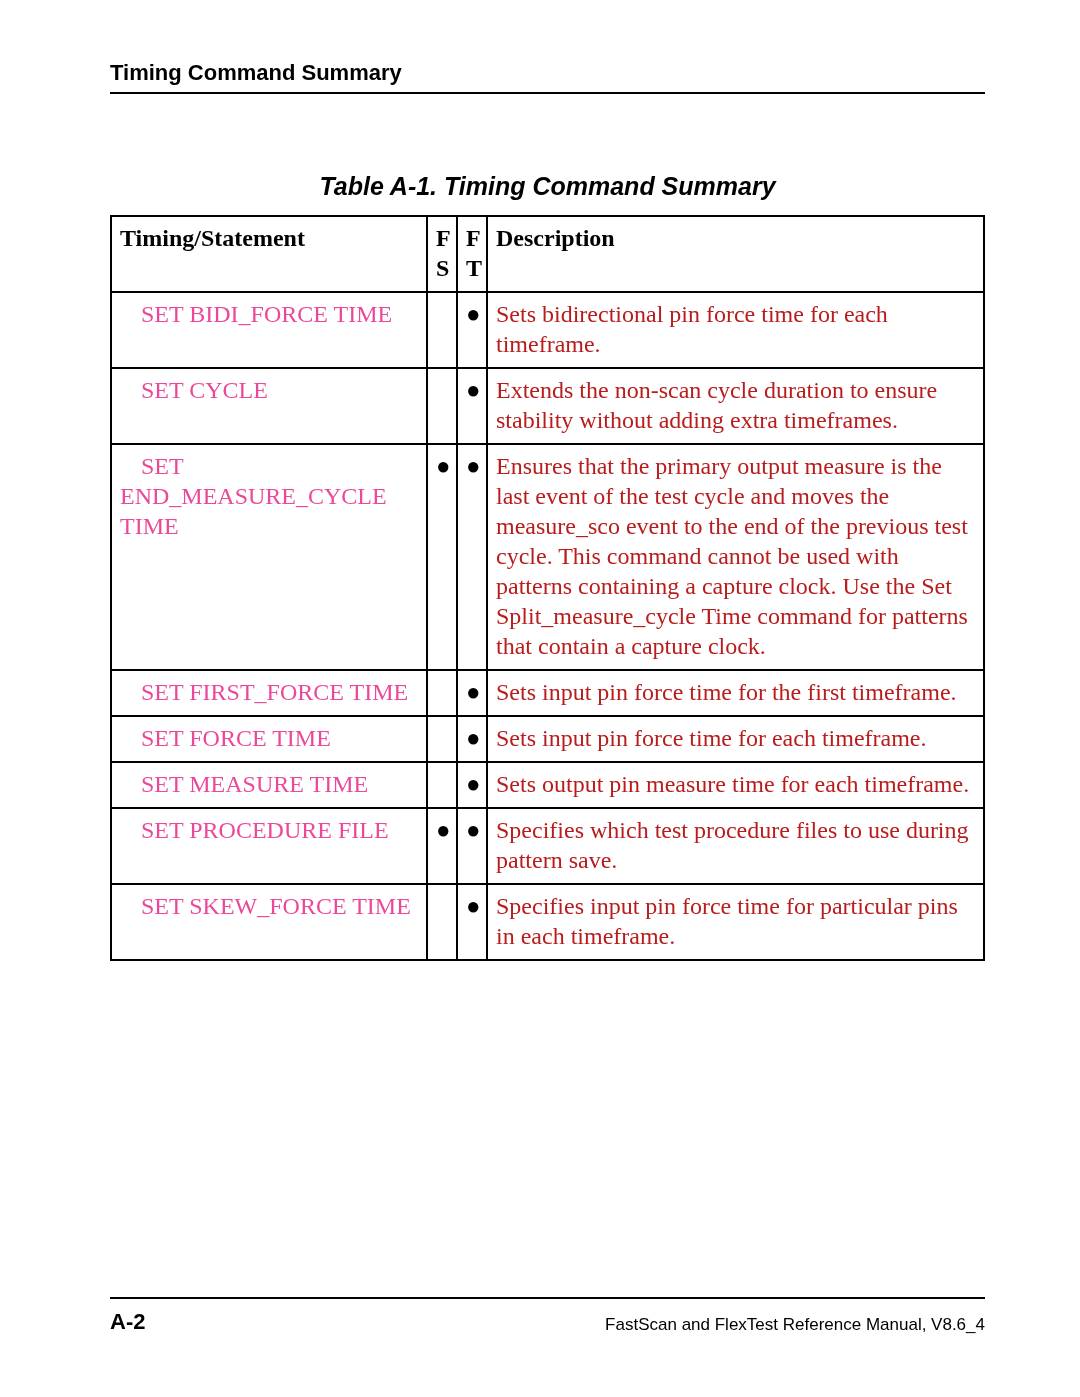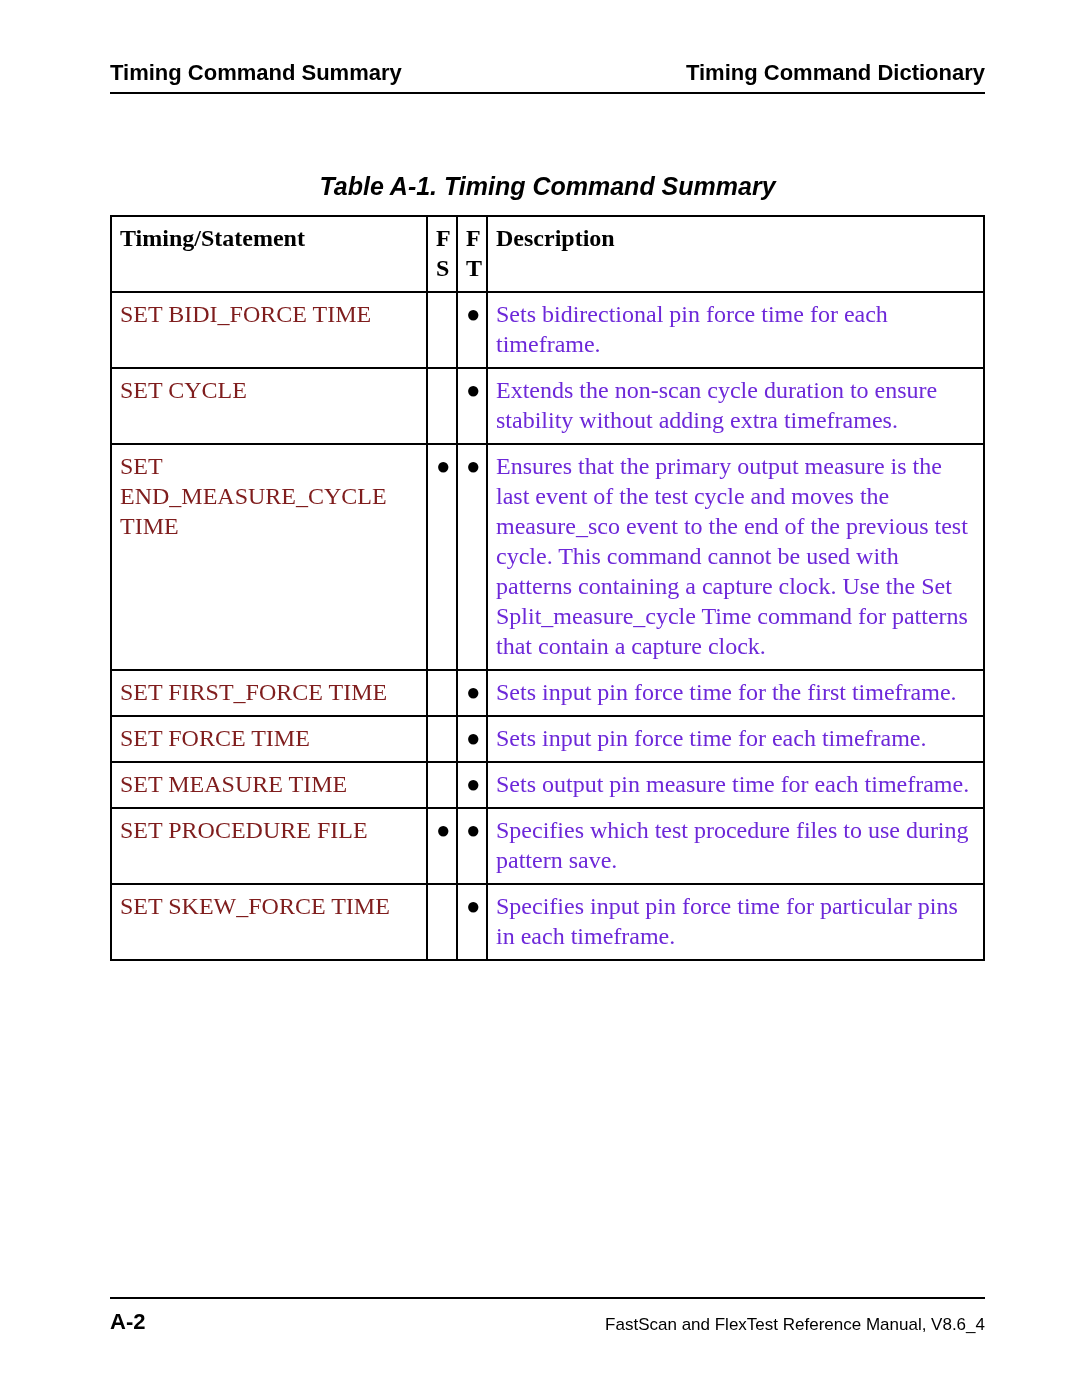--- a/index.html
+++ b/index.html
@@ -62,22 +62,22 @@
     padding: 2px 0 2px 0;
     font-size: 19px;
     line-height: 1.05;
   }
   td.mark {
     text-align: center;
     vertical-align: top;
     padding-top: 8px;
     font-size: 22px;
   }
-  .cmd-link { color: #7f1d1d; }
-  .desc     { color: #6d28d9; }
+  .cmd-link { color: #ec4899; margin-left: 21px; }
+  .desc     { color: #b91c1c; }
   .footer {
     position: absolute;
     left: 110px;
     right: 95px;
     bottom: 62px;
     border-top: 2px solid #000;
     padding-top: 10px;
     display: flex;
     justify-content: space-between;
     align-items: flex-end;
@@ -91,21 +91,20 @@
     font-size: 17px;
     font-weight: 400;
   }
 </style>
 </head>
 <body>
 
 <div class="page">
   <div class="running-head">
     <span>Timing Command Summary</span>
-    <span>Timing Command Dictionary</span>
   </div>
 
   <div class="table-caption">Table A-1. Timing Command Summary</div>
 
   <table class="summary">
     <colgroup>
       <col class="c-cmd">
         <col class="c-fs">
         <col class="c-ft">
         <col class="c-desc">

